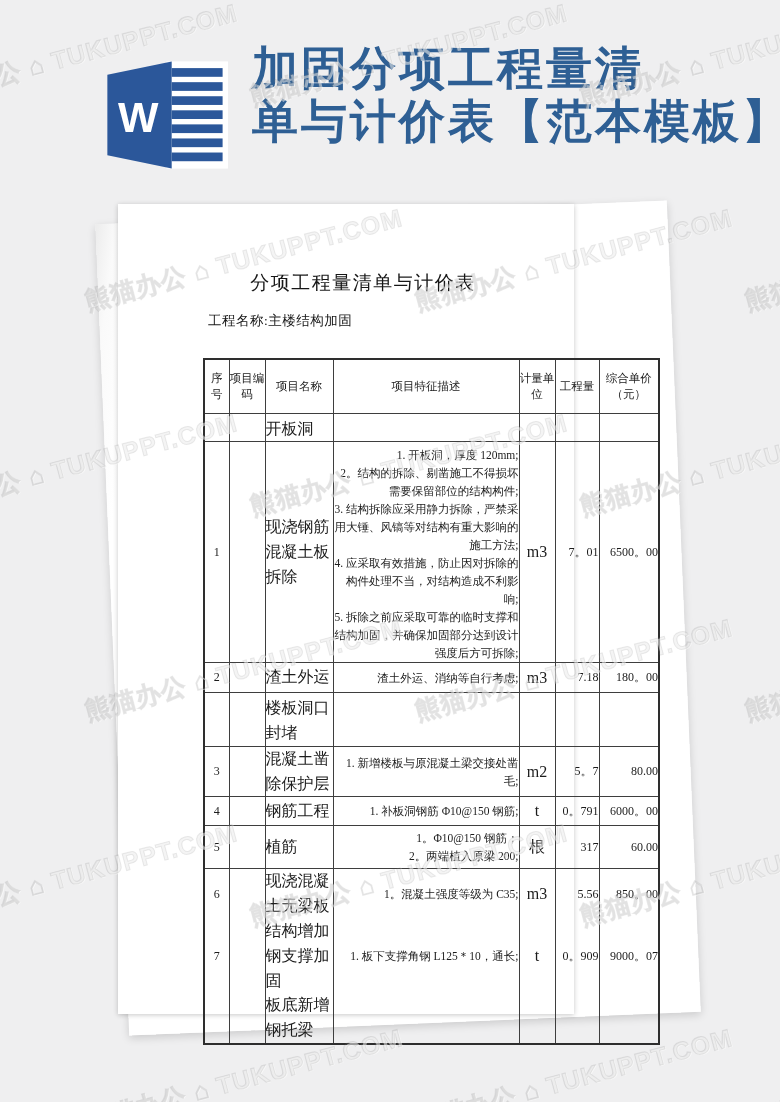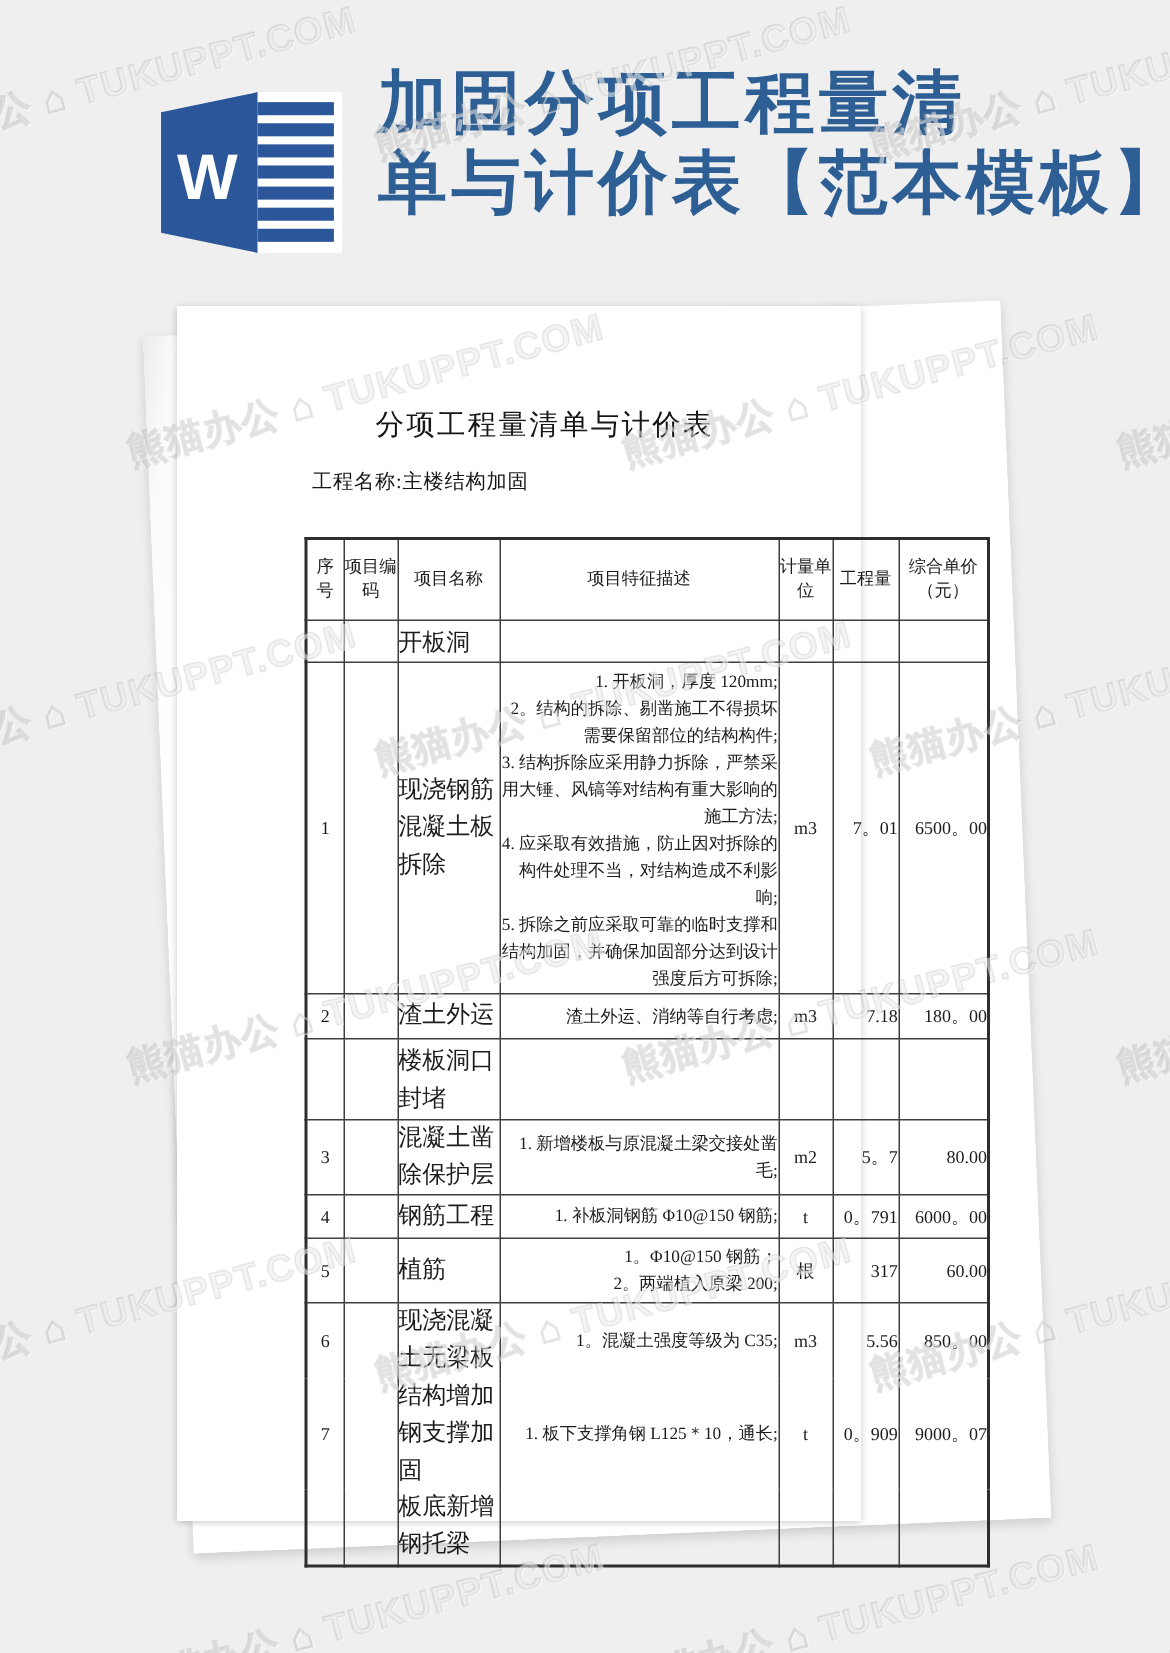--- a/index.html
+++ b/index.html
@@ -52,21 +52,21 @@
   tr.rhead{height:54px;}
   tr.rh0{height:20px;} tr.rh1{height:163px;} tr.rh2{height:30px;}
   tr.rh3{height:47px;} tr.rh4{height:46px;} tr.rh5{height:29px;}
   tr.rh6{height:43px;} tr.rh7{height:48px;} tr.rh8{height:52px;} tr.rh9{height:46px;margin-left:36px;}
   tr.nb td{border-bottom-style:hidden;}
   tr.nt td{border-top-style:hidden;}
   .c-no{text-align:center;font-size:12px;vertical-align:middle;}
   .c-code{}
   .c-name{font-size:16px;padding:2px 2px 2px 3px;line-height:1.55;vertical-align:middle;text-align:left;}
   .c-desc{font-size:11.5px;padding:2px 3px;line-height:18px;white-space:pre-line;vertical-align:middle;text-align:right;}
-  .c-unit{text-align:center;font-size:12px;vertical-align:middle;}
+  .c-unit{text-align:center;font-size:16px;vertical-align:middle;}
   .c-qty{text-align:right;font-size:12px;padding-right:2px;vertical-align:middle;}
   .c-price{text-align:right;font-size:12px;padding-right:3px;vertical-align:middle;}
   tr.sec .c-name{vertical-align:top;padding-top:3px;}
   tr.rh1 .c-desc{vertical-align:top;padding-top:4px;}
   
   .wm-layer{position:absolute;left:0;top:0;width:780px;height:1102px;pointer-events:none;z-index:30;}
   .wm{
     position:absolute;white-space:nowrap;transform:rotate(-15deg);
     font-family:"Liberation Sans","DejaVu Sans",sans-serif;
     font-weight:bold;font-size:25px;letter-spacing:1px;

